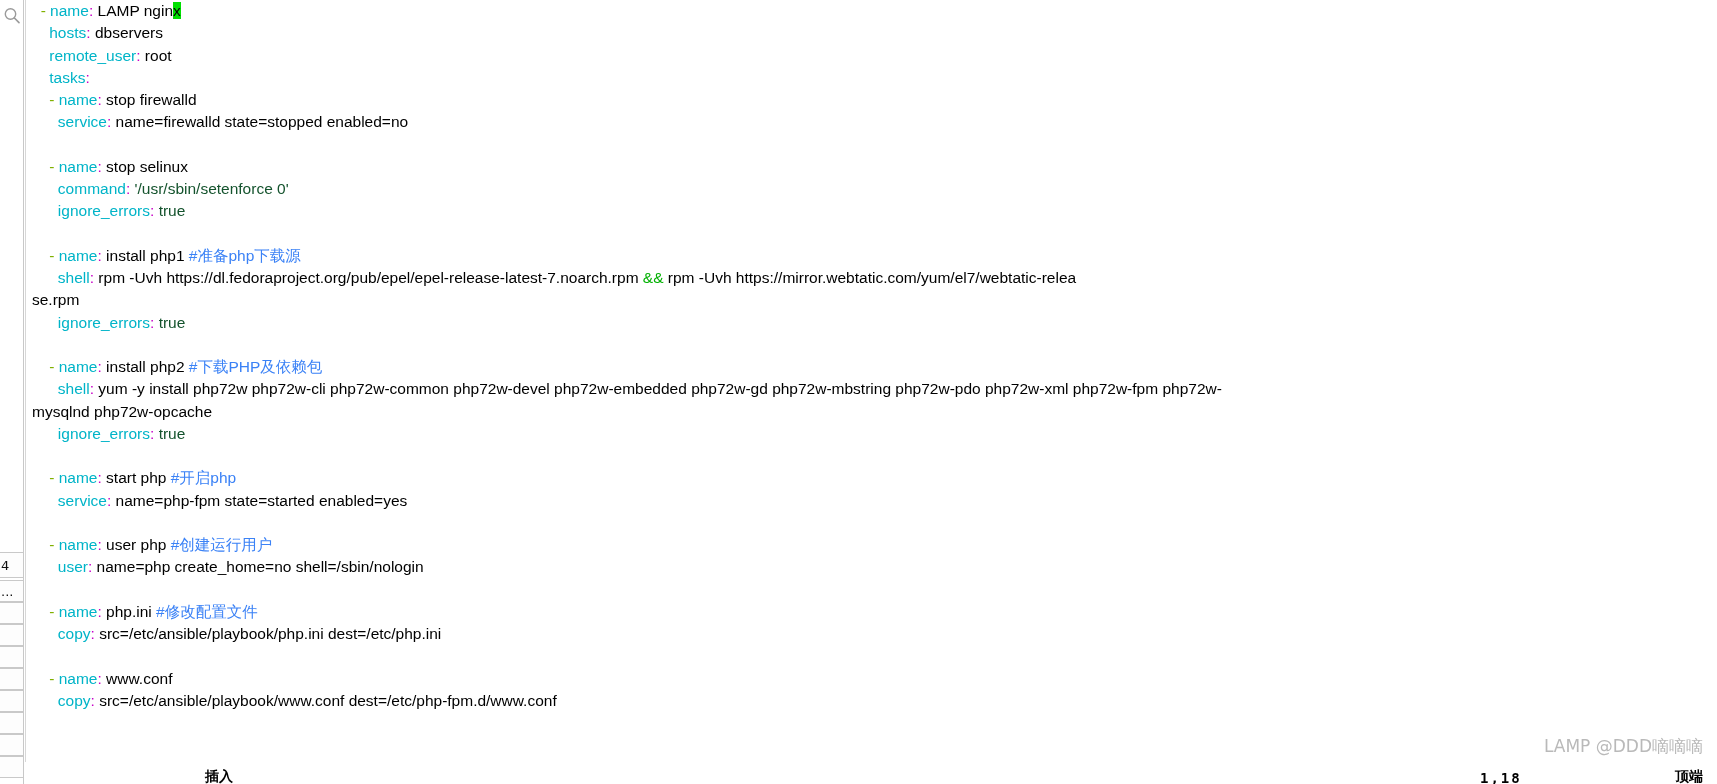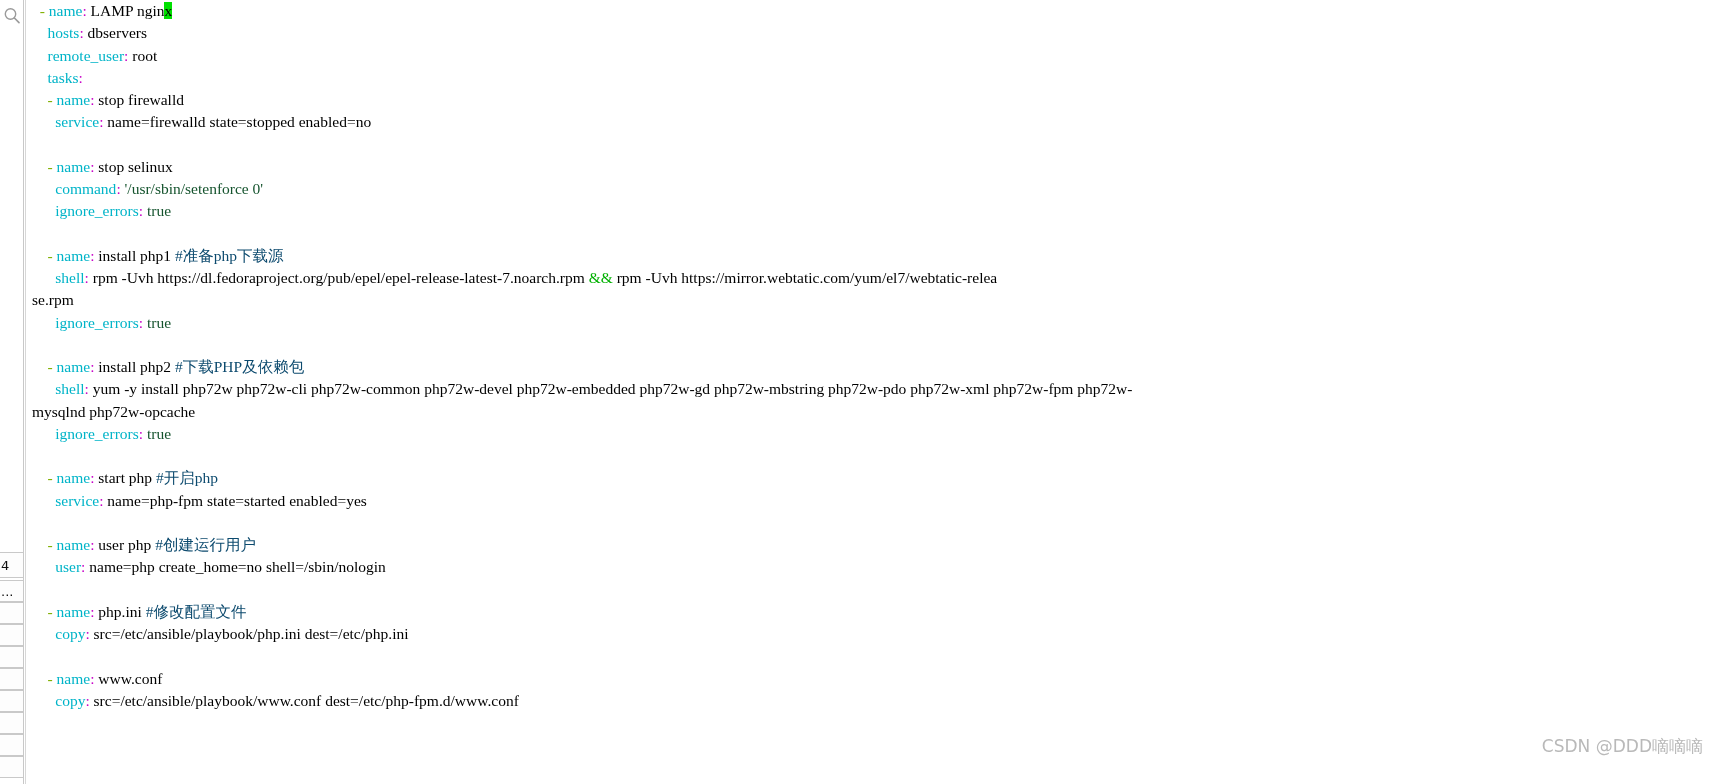--- a/index.html
+++ b/index.html
@@ -68,36 +68,36 @@
     bottom: 0;
     background: #ffffff;
     border-left: 1px solid #d7d7d7;
     box-sizing: border-box;
   }
   #code {
     position: absolute;
     left: 6px;
     top: 0px;
     right: 0;
-    font-family: Liberation Serif, serif;
+    font-family: Liberation Sans, sans-serif;
     font-size: 15.5px;
     line-height: 22.25px;
     white-space: pre;
     color: #000000;
     letter-spacing: 0px;
   }
   .ln { height: 22.25px; white-space: pre; }
   .ln.blank { height: 22.25px; }
 
   
   .k    { color: #00b4c8; }   
   .col  { color: #c800c8; }   
   .dash { color: #80b000; }   
   .str  { color: #14532d; }   
-  .cmt  { color: #0c4a6e; }   
+  .cmt  { color: #3b82f6; }   
   .op   { color: #00b000; }   
   .pl   { color: #000000; }   
   .cursor {
     background: #00e000;
     color: #000000;
   }
 
   
   #status-bar {
     position: absolute;
@@ -165,16 +165,21 @@
         <div class="gutter-cell blank" style="top: 712px; height: 22px; line-height: 22px;">&nbsp;</div>
         <div class="gutter-cell blank" style="top: 734px; height: 22px; line-height: 22px;">&nbsp;</div>
         <div class="gutter-cell blank" style="top: 756px; height: 22px; line-height: 22px;">&nbsp;</div>
       </div>
   </div>
 
   <div id="editor">
     <div id="code"><div class="ln"><span class="pl">  </span><span class="dash">-</span><span class="pl"> </span><span class="k">name</span><span class="col">:</span><span class="pl"> LAMP ngin</span><span class="cursor">x</span></div><div class="ln"><span class="pl">    </span><span class="k">hosts</span><span class="col">:</span><span class="pl"> dbservers</span></div><div class="ln"><span class="pl">    </span><span class="k">remote_user</span><span class="col">:</span><span class="pl"> root</span></div><div class="ln"><span class="pl">    </span><span class="k">tasks</span><span class="col">:</span></div><div class="ln"><span class="pl">    </span><span class="dash">-</span><span class="pl"> </span><span class="k">name</span><span class="col">:</span><span class="pl"> stop firewalld</span></div><div class="ln"><span class="pl">      </span><span class="k">service</span><span class="col">:</span><span class="pl"> name=firewalld state=stopped enabled=no</span></div><div class="ln blank">&nbsp;</div><div class="ln"><span class="pl">    </span><span class="dash">-</span><span class="pl"> </span><span class="k">name</span><span class="col">:</span><span class="pl"> stop selinux</span></div><div class="ln"><span class="pl">      </span><span class="k">command</span><span class="col">:</span><span class="pl"> </span><span class="str">'/usr/sbin/setenforce 0'</span></div><div class="ln"><span class="pl">      </span><span class="k">ignore_errors</span><span class="col">:</span><span class="pl"> </span><span class="str">true</span></div><div class="ln blank">&nbsp;</div><div class="ln"><span class="pl">    </span><span class="dash">-</span><span class="pl"> </span><span class="k">name</span><span class="col">:</span><span class="pl"> install php1 </span><span class="cmt">#准备php下载源</span></div><div class="ln"><span class="pl">      </span><span class="k">shell</span><span class="col">:</span><span class="pl"> rpm -Uvh https://dl.fedoraproject.org/pub/epel/epel-release-latest-7.noarch.rpm </span><span class="op">&amp;&amp;</span><span class="pl"> rpm -Uvh https://mirror.webtatic.com/yum/el7/webtatic-relea</span></div><div class="ln"><span class="pl">se.rpm</span></div><div class="ln"><span class="pl">      </span><span class="k">ignore_errors</span><span class="col">:</span><span class="pl"> </span><span class="str">true</span></div><div class="ln blank">&nbsp;</div><div class="ln"><span class="pl">    </span><span class="dash">-</span><span class="pl"> </span><span class="k">name</span><span class="col">:</span><span class="pl"> install php2 </span><span class="cmt">#下载PHP及依赖包</span></div><div class="ln"><span class="pl">      </span><span class="k">shell</span><span class="col">:</span><span class="pl"> yum -y install php72w php72w-cli php72w-common php72w-devel php72w-embedded php72w-gd php72w-mbstring php72w-pdo php72w-xml php72w-fpm php72w-</span></div><div class="ln"><span class="pl">mysqlnd php72w-opcache</span></div><div class="ln"><span class="pl">      </span><span class="k">ignore_errors</span><span class="col">:</span><span class="pl"> </span><span class="str">true</span></div><div class="ln blank">&nbsp;</div><div class="ln"><span class="pl">    </span><span class="dash">-</span><span class="pl"> </span><span class="k">name</span><span class="col">:</span><span class="pl"> start php </span><span class="cmt">#开启php</span></div><div class="ln"><span class="pl">      </span><span class="k">service</span><span class="col">:</span><span class="pl"> name=php-fpm state=started enabled=yes</span></div><div class="ln blank">&nbsp;</div><div class="ln"><span class="pl">    </span><span class="dash">-</span><span class="pl"> </span><span class="k">name</span><span class="col">:</span><span class="pl"> user php </span><span class="cmt">#创建运行用户</span></div><div class="ln"><span class="pl">      </span><span class="k">user</span><span class="col">:</span><span class="pl"> name=php create_home=no shell=/sbin/nologin</span></div><div class="ln blank">&nbsp;</div><div class="ln"><span class="pl">    </span><span class="dash">-</span><span class="pl"> </span><span class="k">name</span><span class="col">:</span><span class="pl"> php.ini </span><span class="cmt">#修改配置文件</span></div><div class="ln"><span class="pl">      </span><span class="k">copy</span><span class="col">:</span><span class="pl"> src=/etc/ansible/playbook/php.ini dest=/etc/php.ini</span></div><div class="ln blank">&nbsp;</div><div class="ln"><span class="pl">    </span><span class="dash">-</span><span class="pl"> </span><span class="k">name</span><span class="col">:</span><span class="pl"> www.conf</span></div><div class="ln"><span class="pl">      </span><span class="k">copy</span><span class="col">:</span><span class="pl"> src=/etc/ansible/playbook/www.conf dest=/etc/php-fpm.d/www.conf</span></div></div>
   </div>
 
+  <div id="status-bar">
+    <span id="status-mode">插入</span>
+    <span id="status-pos">1,18</span>
+    <span id="status-scroll">顶端</span>
+  </div>
 
-  <div id="watermark">CSDN @DDD嘀嘀嘀</div>
+  <div id="watermark">LAMP @DDD嘀嘀嘀</div>
 
 </div>
 
 </body></html>

